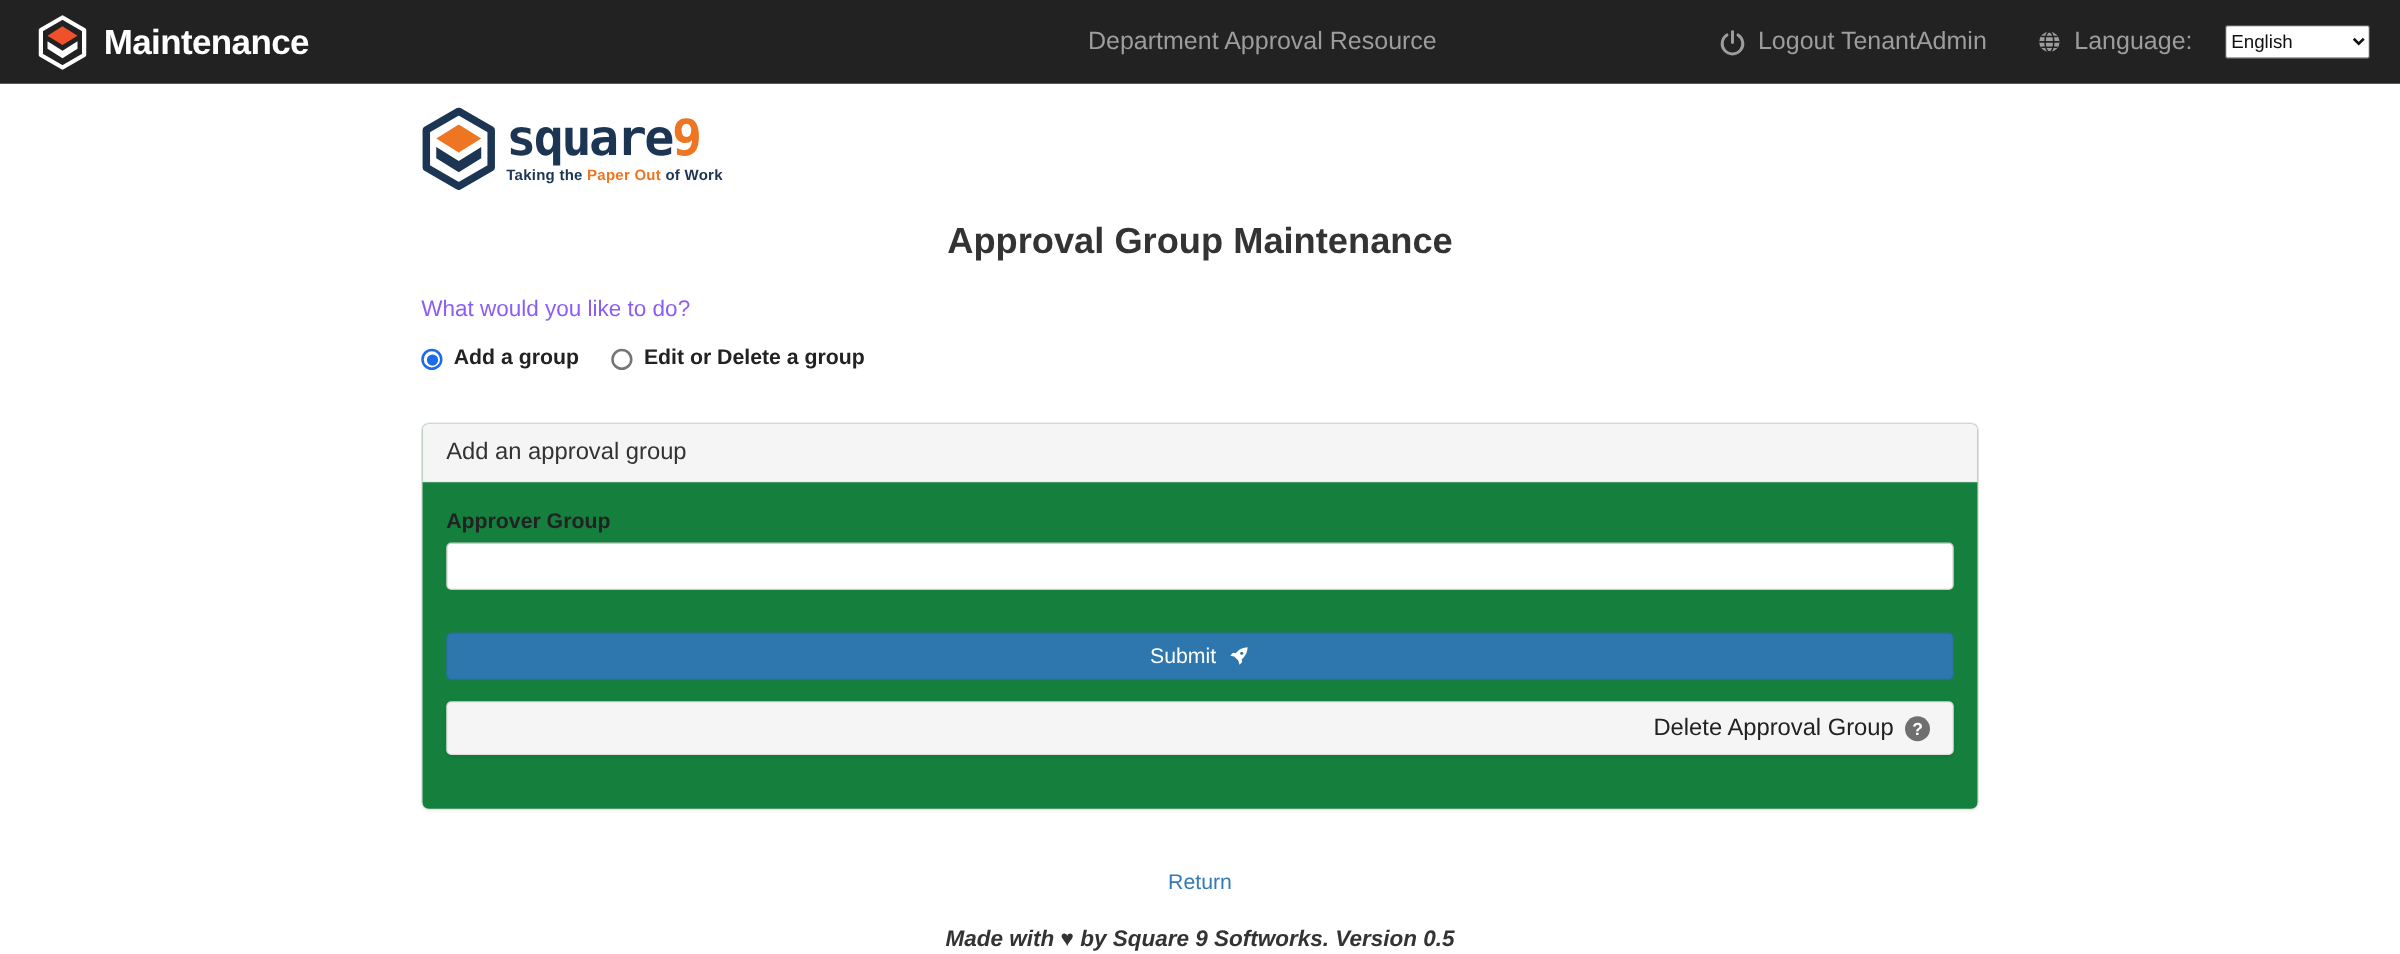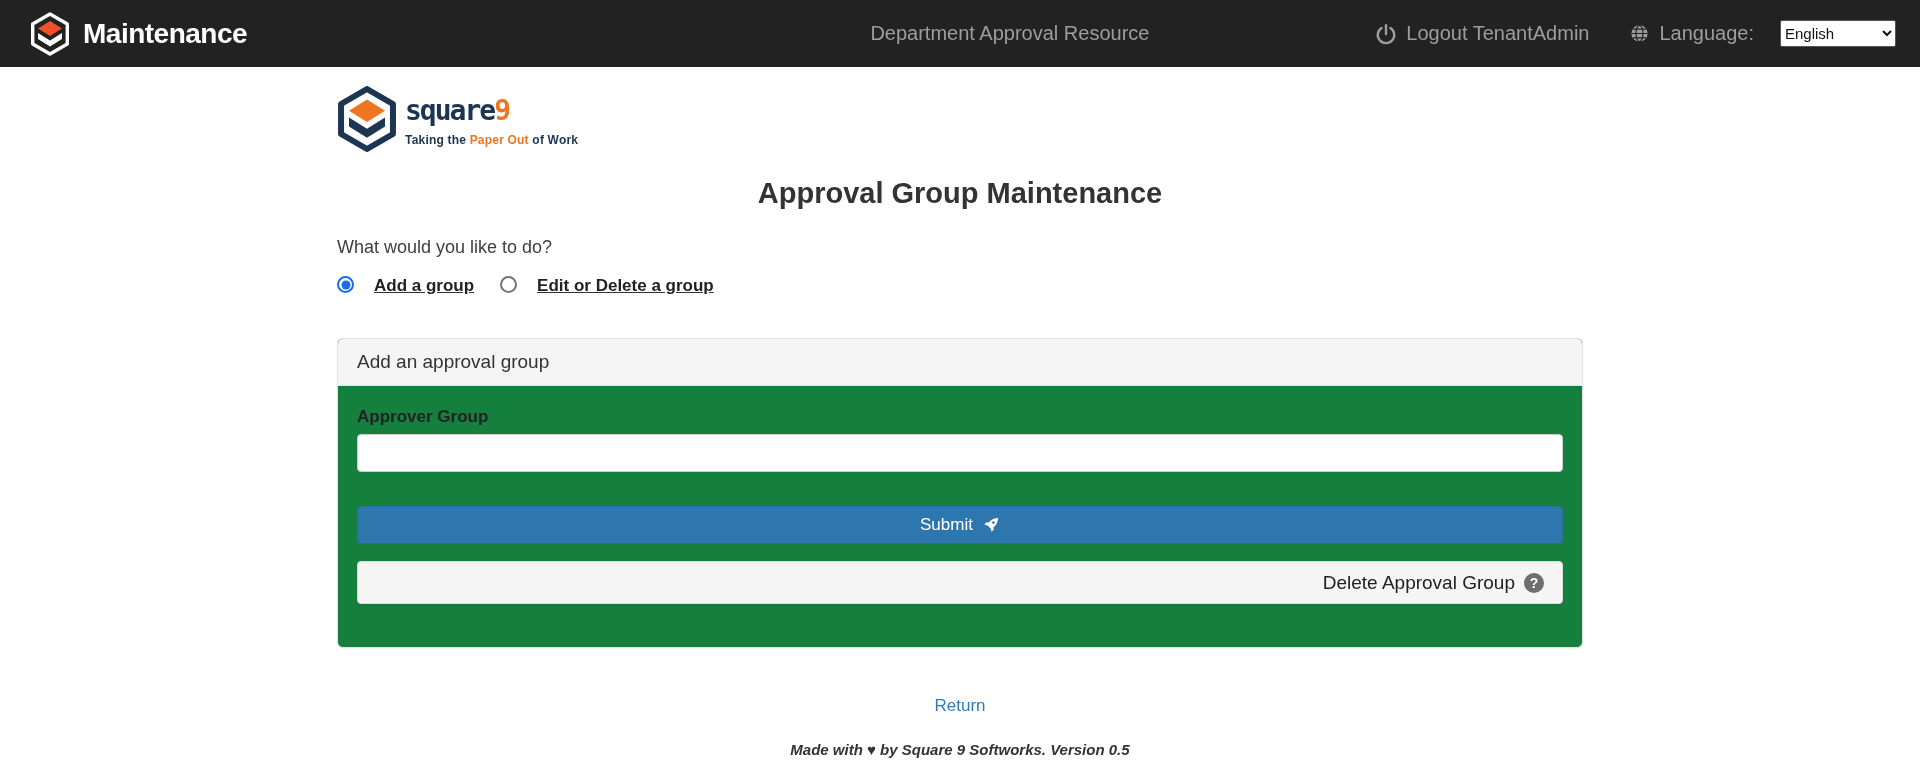--- a/index.html
+++ b/index.html
@@ -37,38 +37,38 @@
   }
 
   
   .container { width: 1246px; margin: 0 auto; }
 
   .logo-row { margin-top: 19px; display: flex; align-items: flex-start; gap: 8px; height: 67px; }
   .sq9-hex { width: 60px; height: 66px; display: block; }
   .sq9-textblock { display: flex; flex-direction: column; margin-top: 6px; }
   .sq9-wordmark {
     font-family: "DejaVu Sans Mono", monospace; font-weight: bold;
-    font-size: 28px; line-height: 38px; letter-spacing: -2px;
+    font-size: 40px; line-height: 38px; letter-spacing: -2px;
     color: var(--square9-navy, #1c3553);
   }
   .sq9-wordmark .accent { color: var(--square9-orange, #ee7623); }
   .sq9-tagline {
     font-size: 12px; font-weight: bold; letter-spacing: 0.2px; margin-top: 3px;
     color: var(--square9-navy, #1c3553);
   }
   .sq9-tagline .accent { color: var(--square9-orange, #ee7623); }
 
   h1.page-title {
     margin-top: 24px; text-align: center; font-size: 29px; font-weight: bold; color: #333;
   }
 
-  .question { margin-top: 27px; font-size: 18px; color: #404040; }
+  .question { margin-top: 27px; font-size: 18px; color: #8b5cf6; }
 
   .radio-row { margin-top: 18px; display: flex; align-items: center; gap: 26px; }
-  .radio-group { display: flex; align-items: flex-start; gap: 20px; cursor: pointer; text-decoration: underline; }
+  .radio-group { display: flex; align-items: flex-end; gap: 9px; cursor: pointer; }
   .radio-group .label { font-size: 17px; font-weight: bold; color: #222; }
   .radio {
     width: 17px; height: 17px; border-radius: 50%; background: #fff; position: relative; flex: 0 0 auto;
   }
   .radio.checked { border: 2px solid var(--radio-blue, #1b6ce8); }
   .radio.checked::after {
     content: ""; position: absolute; left: 50%; top: 50%; transform: translate(-50%,-50%);
     width: 9px; height: 9px; border-radius: 50%; background: var(--radio-blue, #1b6ce8);
   }
   .radio.unchecked { border: 2px solid #757575; }
@@ -115,21 +115,21 @@
     cursor: pointer;
   }
 
   
   .return-row { margin-top: 48px; text-align: center; }
   .return-link {
     color: var(--link-blue, #337ab7); font-size: 17px; text-decoration: none; cursor: pointer;
   }
   .credit {
     margin-top: 25px; text-align: center;
-    font-size: 15px; font-style: italic; font-weight: bold; color: #333;
+    font-size: 18px; font-style: italic; font-weight: bold; color: #333;
   }
   .icon { display: inline-block; }
 </style>
 </head>
 <body>
 
 <div class="navbar">
   <div class="brand">
     <svg class="brand-logo" viewBox="0 0 40 44">
       <path d="M20 2 L37.3 12 V32 L20 42 L2.7 32 V12 Z" fill="none" stroke="#ffffff" stroke-width="3.4" stroke-linejoin="round"></path>

